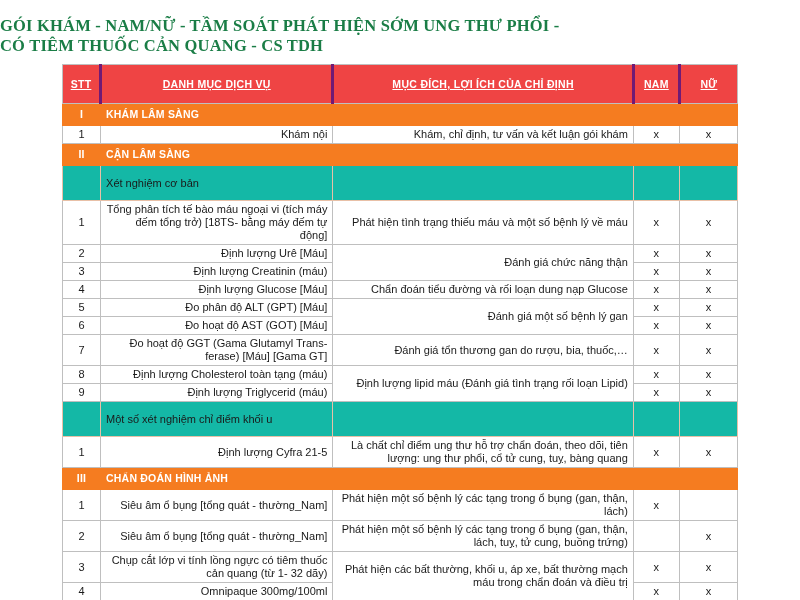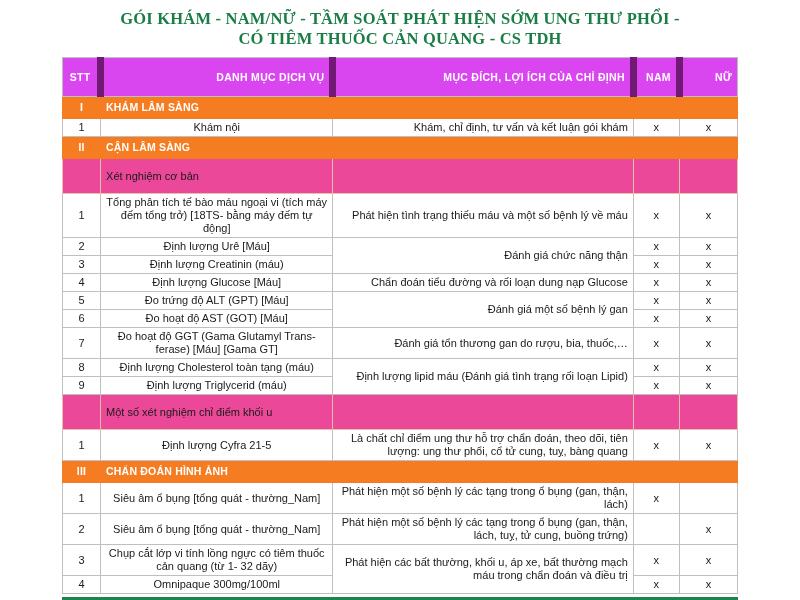--- a/index.html
+++ b/index.html
@@ -15,22 +15,21 @@
     overflow: hidden;
   }
   #page {
     width: 800px;
     height: 600px;
     position: relative;
     box-sizing: border-box;
   }
   
   .title-block {
-    padding-top: 9px;
-    text-align: center;
+    padding-top: 16px;
     color: #1a7d46;
     font-family: "Liberation Serif", serif;
     font-weight: bold;
     font-size: 16.5px;
     line-height: 20px;
     letter-spacing: .2px;
     text-transform: uppercase;
   }
   .title-line {
     display: block;
@@ -56,57 +55,58 @@
   }
   
   col.c-stt   { width: 38px; }
   col.c-name  { width: 232px; }
   col.c-desc  { width: 300px; }
   col.c-nam   { width: 46px; }
   col.c-nu    { width: 58px; }
 
   
   thead th {
-    background: #d946ef;
+    background: #ef4444;
     color: #ffffff;
     font-weight: bold;
     font-size: 10.5px;
     text-align: center;
     letter-spacing: .3px;
     height: 34px;
     border-color: #17864a;
     text-transform: uppercase;
-  }
-  thead th.col-sep { border-left: 7px solid #701a75; text-align: right; }
+    text-decoration: underline;
+  }
+  thead th.col-sep { border-left: 3px solid #701a75; }
 
   
   tr.section td {
     background: #f57c20;
     color: #ffffff;
     font-weight: bold;
     font-size: 10.5px;
     letter-spacing: .2px;
     height: 17px;
     border-color: #f57c20;
     text-transform: uppercase;
   }
   tr.section td.num { text-align: center; }
 
   
   tr.subsection td {
-    background: #ec4899;
+    background: #14b8a6;
     height: 30px;
     border-color: #e8c0a7;
     margin-left: 40px;
   }
 
   
   td.num { text-align: center; }
   td.mark { text-align: center; font-size: 11px; }
-  td.name { text-align: center; }
+  td.name { text-align: right; }
   td.desc { text-align: right; }
   tr.body-row td { background: #ffffff; }
 
   
   .total-bar {
     margin: 3px auto 0 auto;
     width: 676px;
     background: #17864a;
     color: #ffffff;
     text-align: center;
@@ -197,21 +197,21 @@
           </tr>
           <tr class="body-row">
             <td class="num">4</td>
             <td class="name">Định lượng Glucose [Máu]</td>
             <td class="desc">Chẩn đoán tiểu đường và rối loạn dung nạp Glucose</td>
             <td class="mark">x</td>
             <td class="mark">x</td>
           </tr>
           <tr class="body-row">
             <td class="num">5</td>
-            <td class="name">Đo trứng độ ALT (GPT) [Máu]</td>
+            <td class="name">Đo phân độ ALT (GPT) [Máu]</td>
             <td class="desc" rowspan="2">Đánh giá một số bệnh lý gan</td>
             <td class="mark">x</td>
             <td class="mark">x</td>
           </tr>
           <tr class="body-row">
             <td class="num">6</td>
             <td class="name">Đo hoạt độ AST (GOT) [Máu]</td>
             <td class="mark">x</td>
             <td class="mark">x</td>
           </tr>

